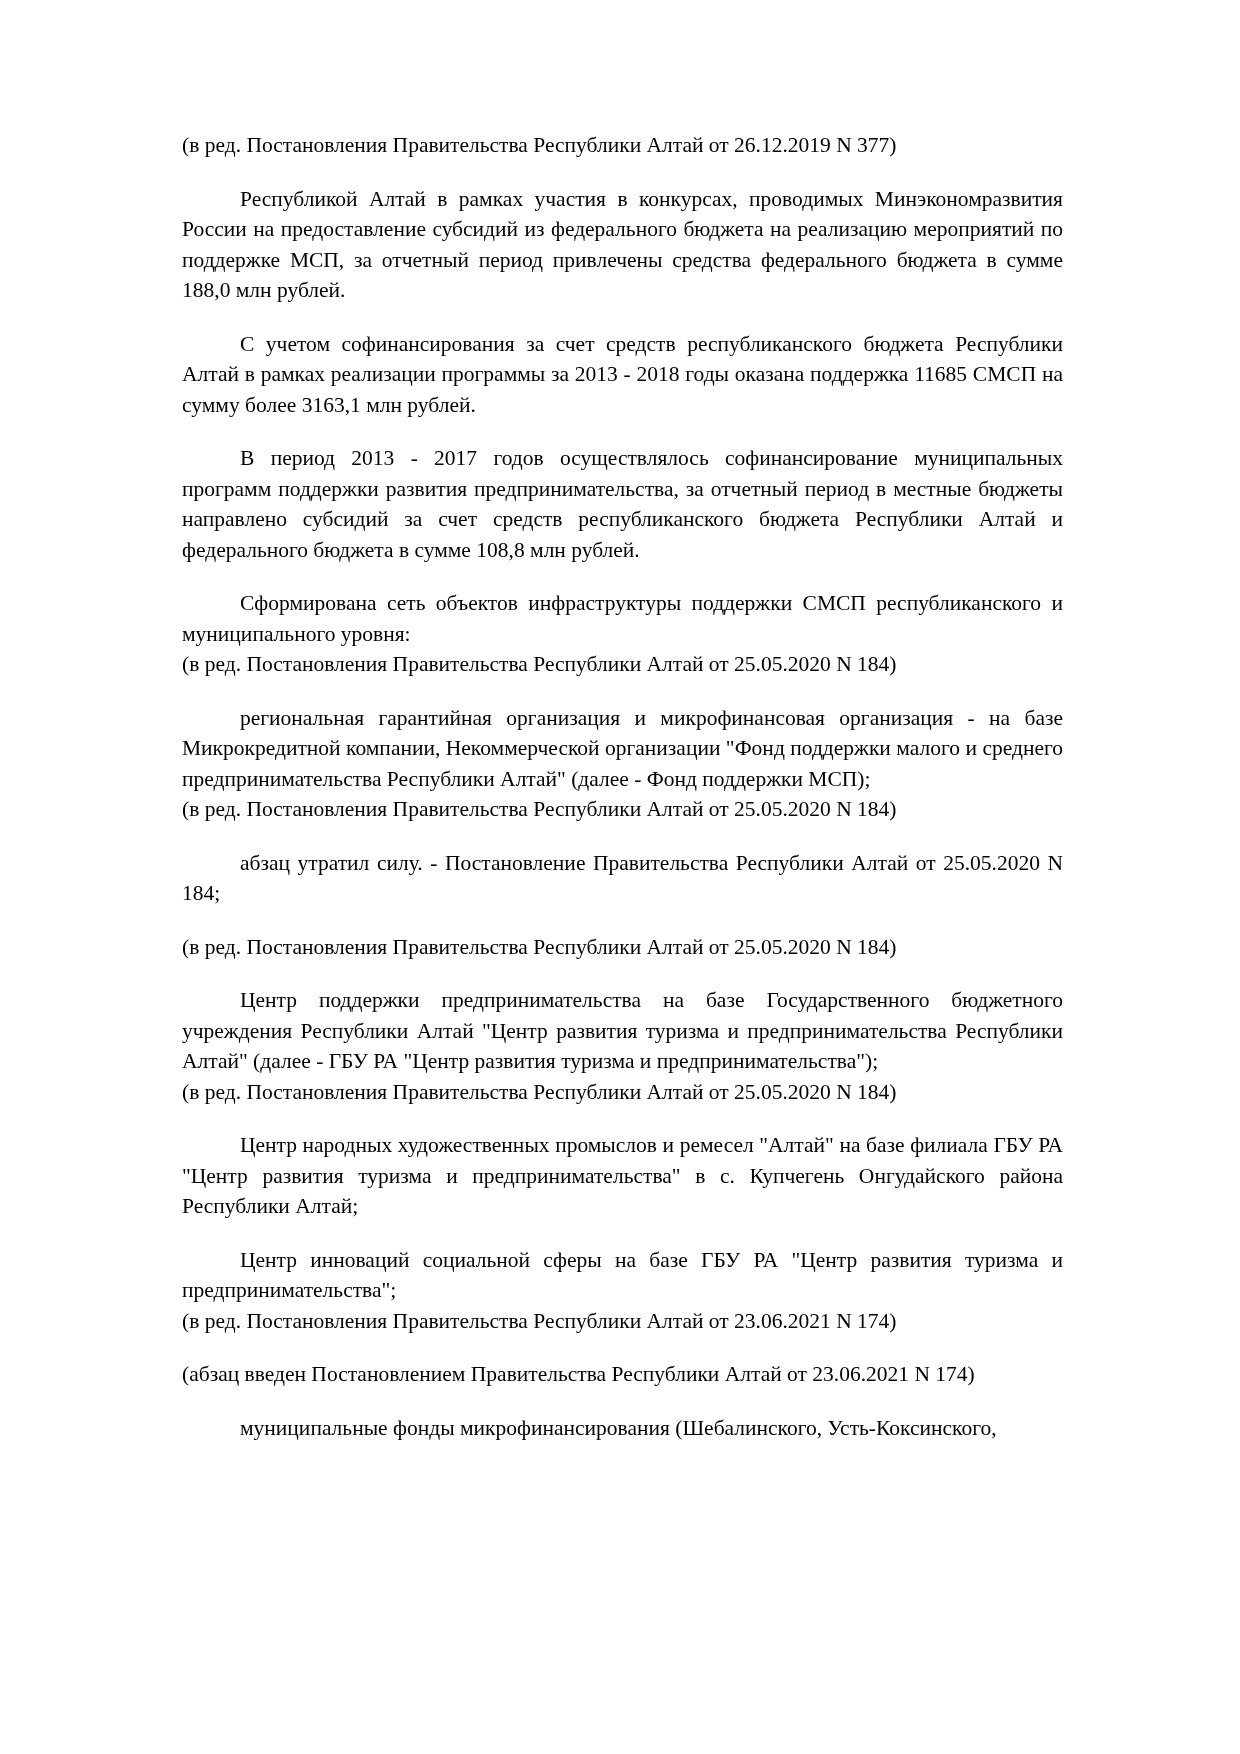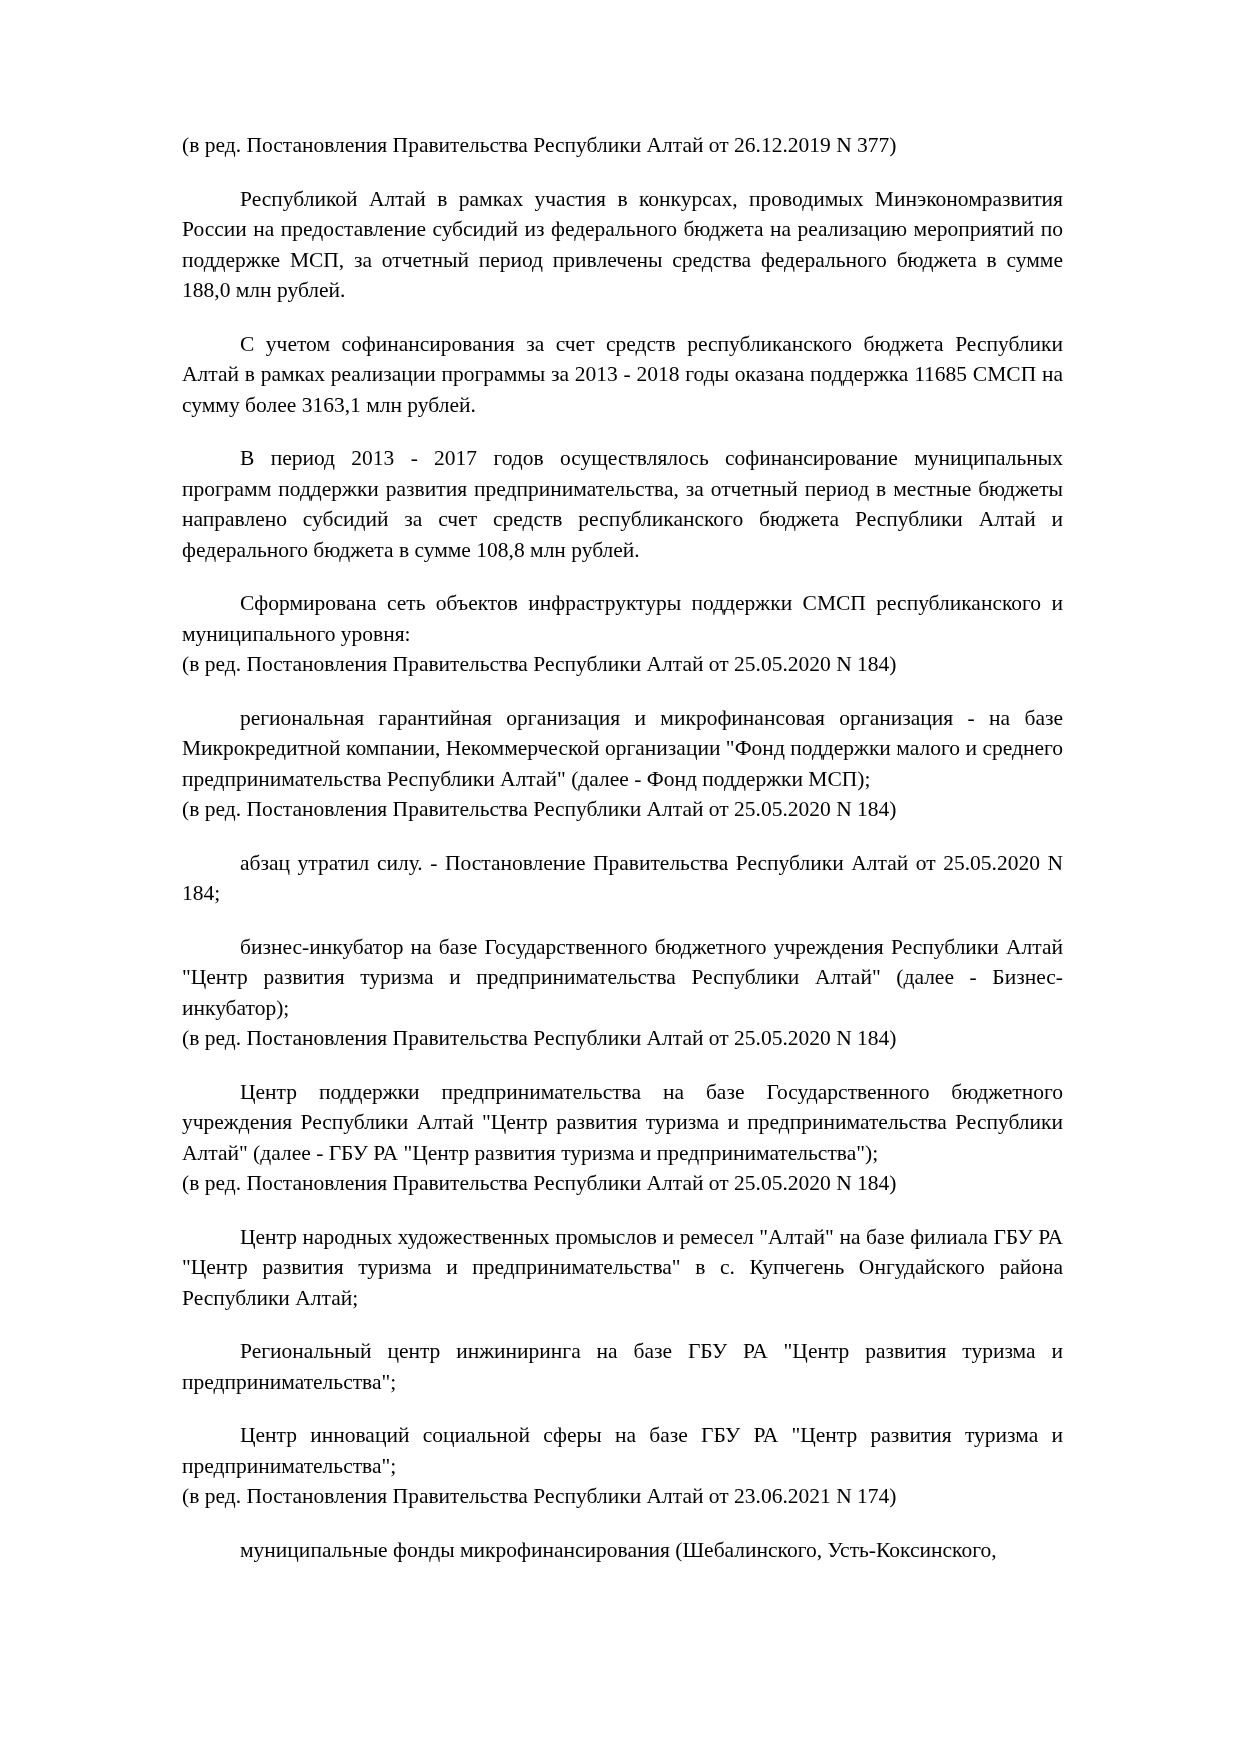--- a/index.html
+++ b/index.html
@@ -65,35 +65,34 @@
     <p class="para tight">Сформирована сеть объектов инфраструктуры поддержки СМСП республиканского и муниципального уровня:</p>
 
     <p class="note">(в ред. Постановления Правительства Республики Алтай от 25.05.2020 N 184)</p>
 
     <p class="para tight">региональная гарантийная организация и микрофинансовая организация - на базе Микрокредитной компании, Некоммерческой организации "Фонд поддержки малого и среднего предпринимательства Республики Алтай" (далее - Фонд поддержки МСП);</p>
 
     <p class="note">(в ред. Постановления Правительства Республики Алтай от 25.05.2020 N 184)</p>
 
     <p class="para">абзац утратил силу. - Постановление Правительства Республики Алтай от 25.05.2020 N 184;</p>
 
-    <p class="para tight">бизнес-инкубатор на базе Государственного бюджетного учреждения Республики Алтай "Центр развития туризма и предпринимательства Республики Алтай" (далее - Бизнес-инкубатор);</p>
 
     <p class="note">(в ред. Постановления Правительства Республики Алтай от 25.05.2020 N 184)</p>
 
     <p class="para tight">Центр поддержки предпринимательства на базе Государственного бюджетного учреждения Республики Алтай "Центр развития туризма и предпринимательства Республики Алтай" (далее - ГБУ РА "Центр развития туризма и предпринимательства");</p>
 
     <p class="note">(в ред. Постановления Правительства Республики Алтай от 25.05.2020 N 184)</p>
 
     <p class="para">Центр народных художественных промыслов и ремесел "Алтай" на базе филиала ГБУ РА "Центр развития туризма и предпринимательства" в с. Купчегень Онгудайского района Республики Алтай;</p>
 
-    <p class="para">Региональный центр инжиниринга на базе ГБУ РА "Центр развития туризма и предпринимательства";</p>
 
     <p class="para tight">Центр инноваций социальной сферы на базе ГБУ РА "Центр развития туризма и предпринимательства";</p>
 
     <p class="note">(в ред. Постановления Правительства Республики Алтай от 23.06.2021 N 174)</p>
 
 
+    <p class="note">(абзац введен Постановлением Правительства Республики Алтай от 23.06.2021 N 174)</p>
 
 
     <p class="para">муниципальные фонды микрофинансирования (Шебалинского, Усть-Коксинского,</p>
 
   </div>
 </div>
 
 </body></html>

